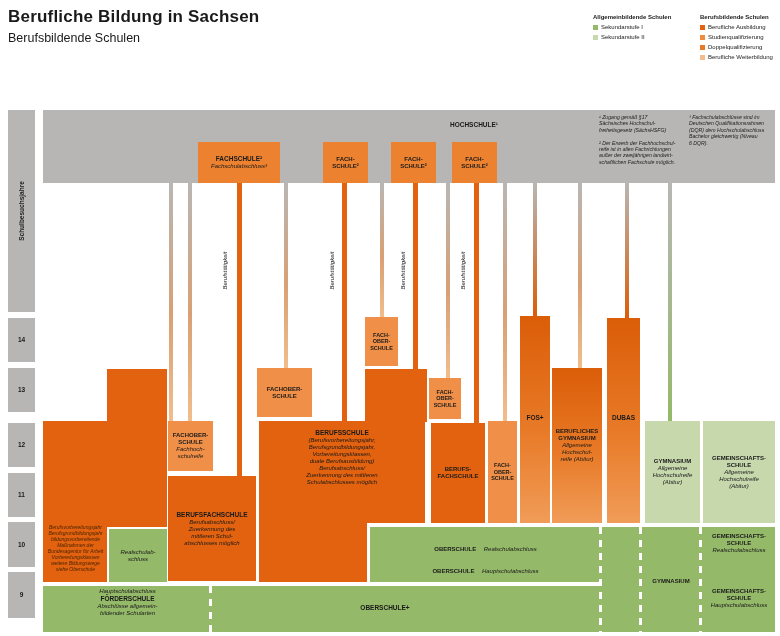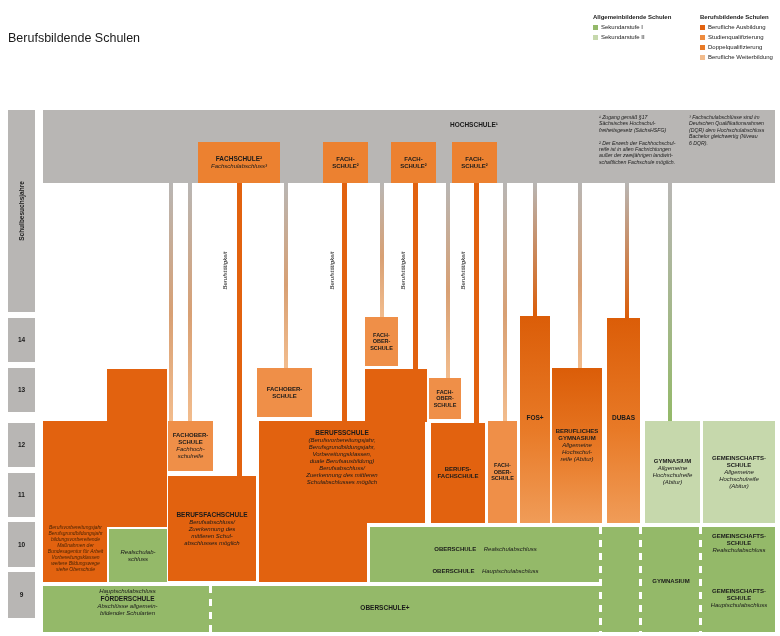--- a/index.html
+++ b/index.html
@@ -35,20 +35,21 @@
   .vwrap{display:flex;justify-content:center;align-items:center;}
   .sw{display:inline-block;width:5px;height:5px;margin-right:3px;flex:0 0 auto;}
   .leg-item{display:flex;align-items:center;margin-top:3px;}
   .note{color:#4A2405;}
 </style>
 </head>
 <body>
 
 <div id="canvas">
 
+  <div class="abs t17b" style="left:8px;top:7px">Berufliche Bildung in Sachsen</div>
   <div class="abs t12" style="left:8px;top:31px">Berufsbildende Schulen</div>
 
   <div class="abs" style="left:593px;top:14px;width:100px">
     <div class="t6b">Allgemeinbildende Schulen</div>
     <div class="leg-item">
       <span class="sw" style="background: rgb(148, 185, 105);"></span>
       <span class="t6">Sekundarstufe I</span>
     </div>
     <div class="leg-item">
       <span class="sw" style="background: rgb(198, 216, 172);"></span>

